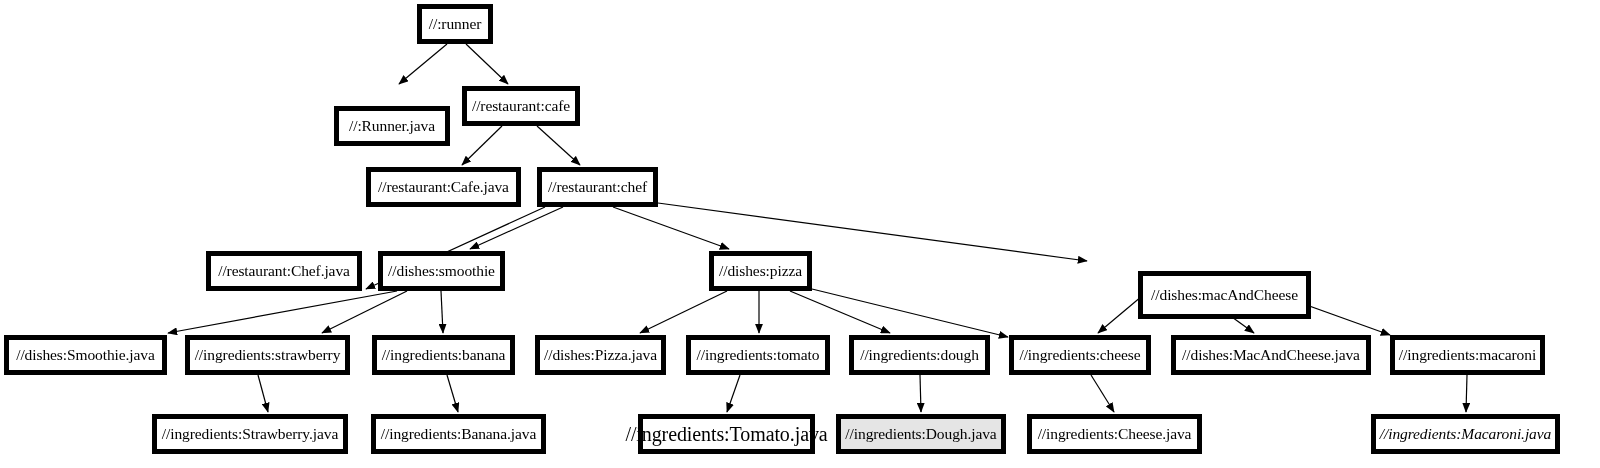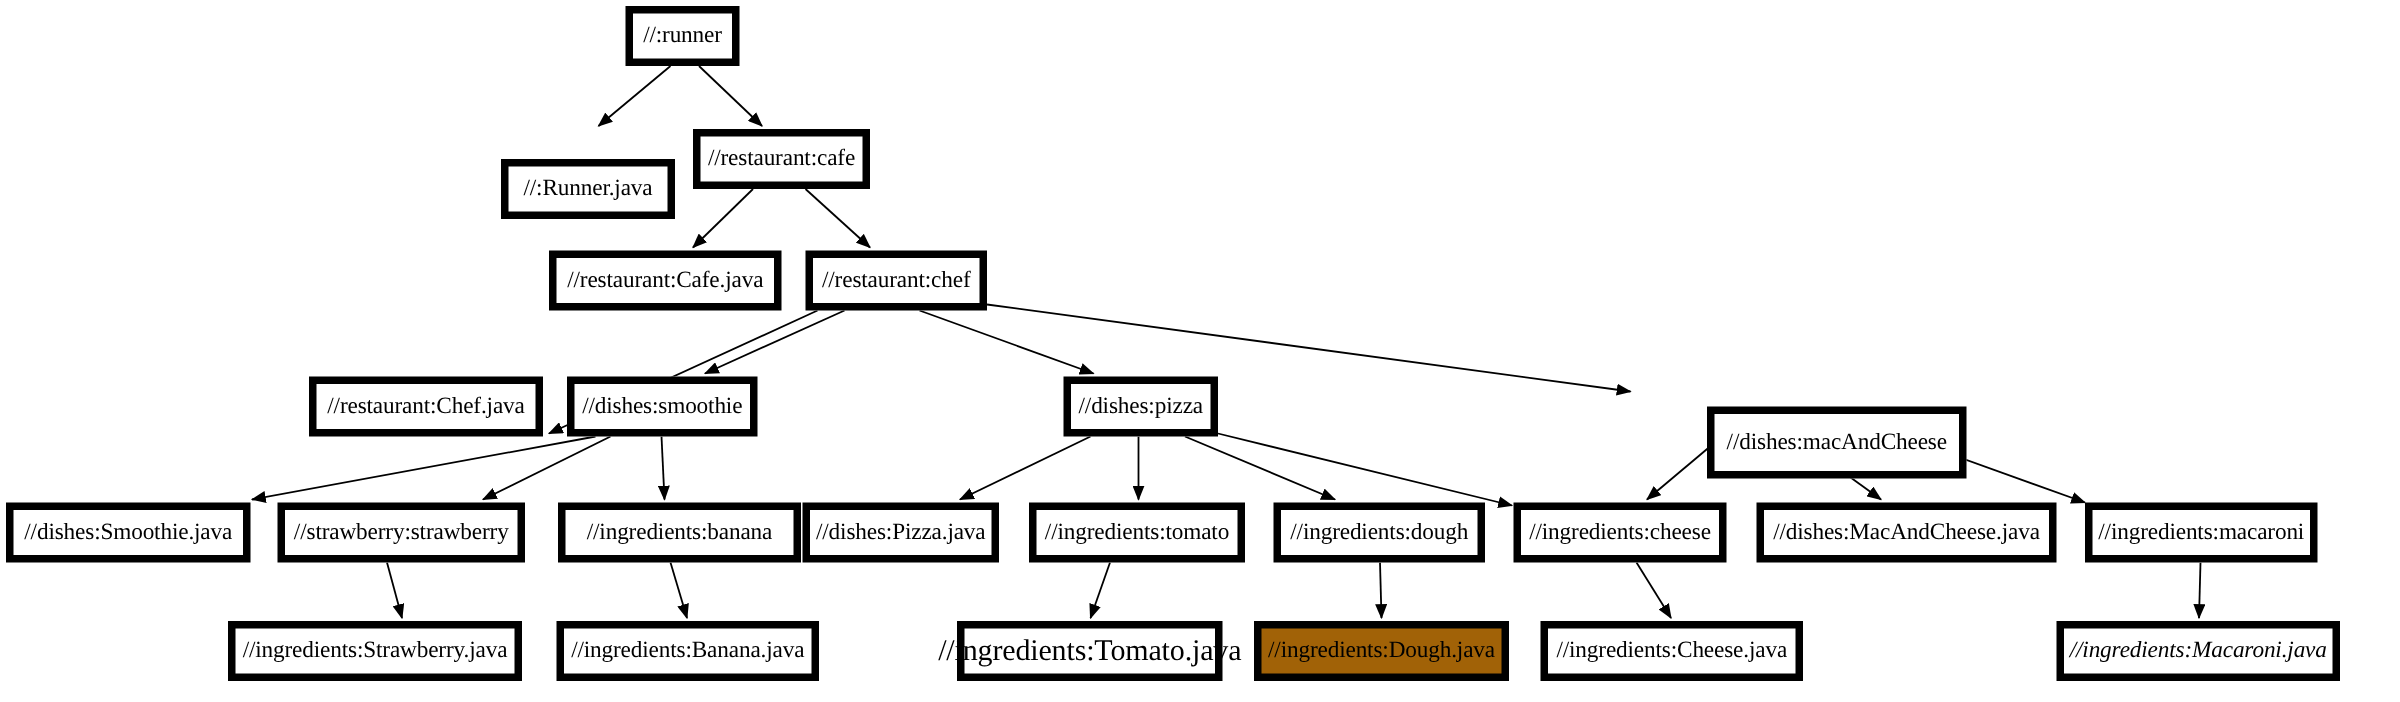--- a/index.html
+++ b/index.html
@@ -106,23 +106,23 @@
       <div class="graph-node" style="left: 709px; top: 251px; width: 103px; height: 40px; border-color: rgb(0, 0, 0); background: rgb(255, 255, 255); font-size: 15.5px;">
         <span class="node-label">//dishes:pizza</span>
       </div>
       <div class="graph-node" style="left: 1138px; top: 251px; width: 173px; height: 48px; border-color: rgb(0, 0, 0); background: rgb(255, 255, 255); font-size: 15.5px; margin-top: 20px;">
         <span class="node-label">//dishes:macAndCheese</span>
       </div>
       <div class="graph-node" style="left: 4px; top: 335px; width: 163px; height: 40px; border-color: rgb(0, 0, 0); background: rgb(255, 255, 255); font-size: 15.5px;">
         <span class="node-label">//dishes:Smoothie.java</span>
       </div>
       <div class="graph-node" style="left: 185px; top: 335px; width: 165px; height: 40px; border-color: rgb(0, 0, 0); background: rgb(255, 255, 255); font-size: 15.5px;">
-        <span class="node-label">//strawberry:strawberry</span>
+        <span class="node-label">//ingredients:strawberry</span>
       </div>
-      <div class="graph-node" style="left: 372px; top: 335px; width: 162px; height: 40px; border-color: rgb(0, 0, 0); background: rgb(255, 255, 255); font-size: 15.5px; align-items: center;">
+      <div class="graph-node" style="left: 372px; top: 335px; width: 143px; height: 40px; border-color: rgb(0, 0, 0); background: rgb(255, 255, 255); font-size: 15.5px; align-items: center;">
         <span class="node-label">//ingredients:banana</span>
       </div>
       <div class="graph-node" style="left: 535px; top: 335px; width: 131px; height: 40px; border-color: rgb(0, 0, 0); background: rgb(255, 255, 255); font-size: 15.5px;">
         <span class="node-label">//dishes:Pizza.java</span>
       </div>
       <div class="graph-node" style="left: 686px; top: 335px; width: 144px; height: 40px; border-color: rgb(0, 0, 0); background: rgb(255, 255, 255); font-size: 15.5px;">
         <span class="node-label">//ingredients:tomato</span>
       </div>
       <div class="graph-node" style="left: 849px; top: 335px; width: 141px; height: 40px; border-color: rgb(0, 0, 0); background: rgb(255, 255, 255); font-size: 15.5px;">
         <span class="node-label">//ingredients:dough</span>
@@ -138,21 +138,21 @@
       </div>
       <div class="graph-node" style="left: 152px; top: 414px; width: 196px; height: 40px; border-color: rgb(0, 0, 0); background: rgb(255, 255, 255); font-size: 15.5px;">
         <span class="node-label">//ingredients:Strawberry.java</span>
       </div>
       <div class="graph-node" style="left: 371px; top: 414px; width: 175px; height: 40px; border-color: rgb(0, 0, 0); background: rgb(255, 255, 255); font-size: 15.5px;">
         <span class="node-label">//ingredients:Banana.java</span>
       </div>
       <div class="graph-node" style="left: 638px; top: 414px; width: 177px; height: 40px; border-color: rgb(0, 0, 0); background: rgb(255, 255, 255); font-size: 20px;">
         <span class="node-label">//ingredients:Tomato.java</span>
       </div>
-      <div class="graph-node" style="left: 836px; top: 414px; width: 170px; height: 40px; border-color: rgb(0, 0, 0); background: #a16207; font-size: 15.5px;">
+      <div class="graph-node" style="left: 836px; top: 414px; width: 170px; height: 40px; border-color: rgb(0, 0, 0); background: #e5e5e5; font-size: 15.5px;">
         <span class="node-label">//ingredients:Dough.java</span>
       </div>
       <div class="graph-node" style="left: 1027px; top: 414px; width: 175px; height: 40px; border-color: rgb(0, 0, 0); background: rgb(255, 255, 255); font-size: 15.5px;">
         <span class="node-label">//ingredients:Cheese.java</span>
       </div>
       <div class="graph-node" style="left: 1371px; top: 414px; width: 189px; height: 40px; border-color: rgb(0, 0, 0); background: rgb(255, 255, 255); font-size: 15.5px; font-style: italic;">
         <span class="node-label">//ingredients:Macaroni.java</span>
       </div>
     </div>
 

